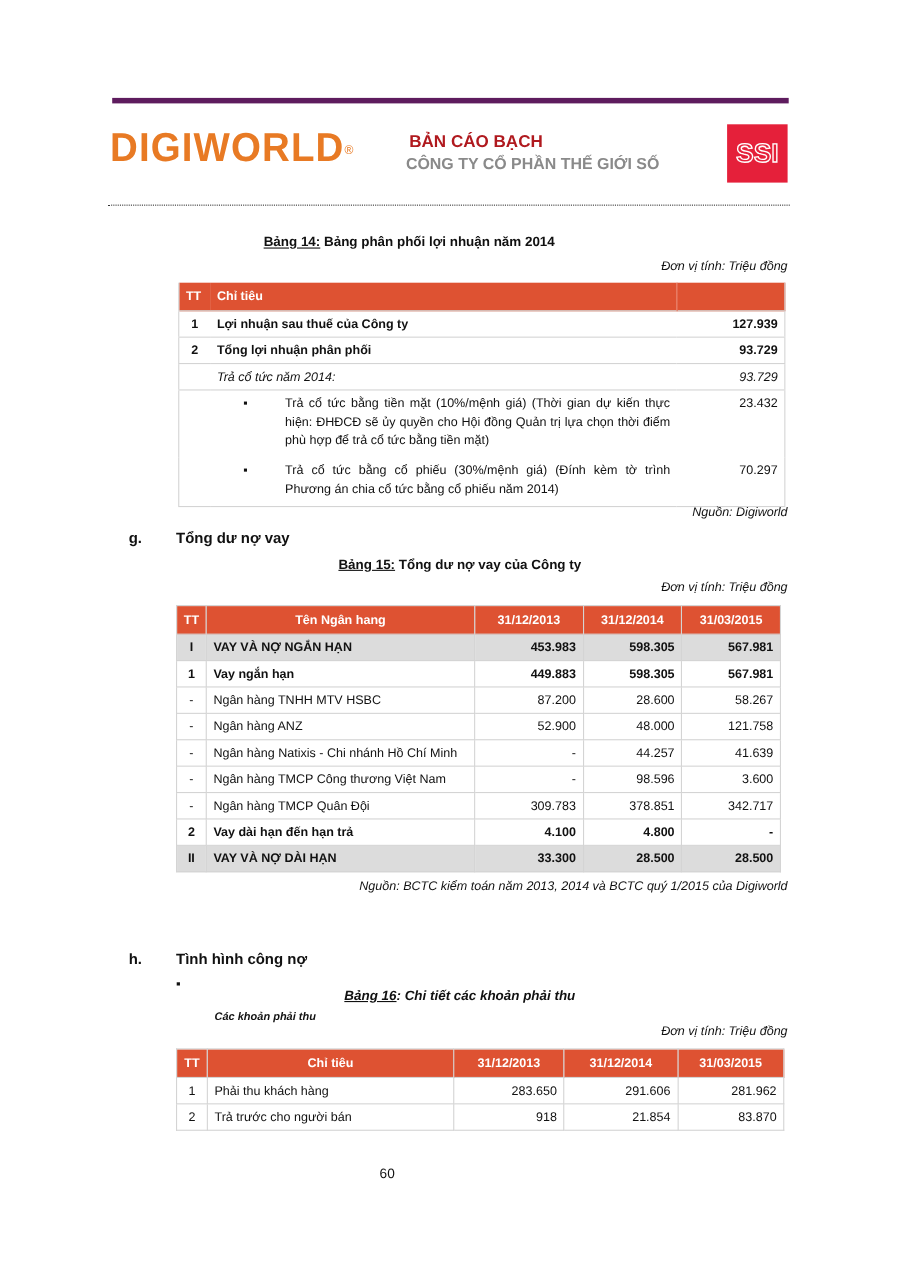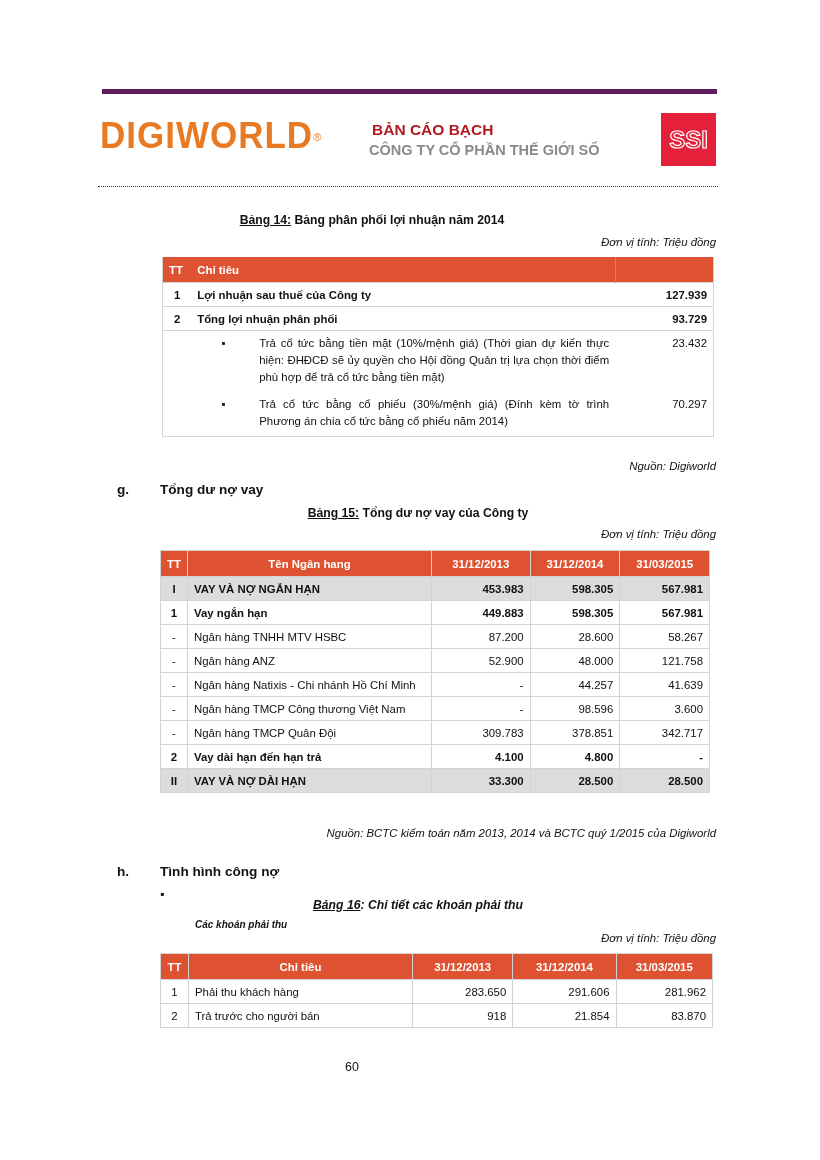--- a/index.html
+++ b/index.html
@@ -73,20 +73,25 @@
   <tr>
     <td class="c b">1</td>
     <td class="b">Lợi nhuận sau thuế của Công ty</td>
     <td class="r b">127.939</td>
   </tr>
   <tr>
     <td class="c b">2</td>
     <td class="b">Tổng lợi nhuận phân phối</td>
     <td class="r b">93.729</td>
   </tr>
+  <tr>
+    <td></td>
+    <td style="font-style:italic;">Trả cổ tức năm 2014:</td>
+    <td class="r" style="font-style:italic;">93.729</td>
+  </tr>
   <tr class="bul">
     <td style="border-bottom:none;"></td>
     <td style="border-bottom:none;">
       <div class="bulwrap">
             <span class="bulmark">▪</span>
             <span class="bultext">Trả cổ tức bằng tiền mặt (10%/mệnh giá) (Thời gian dự kiến thực hiện: ĐHĐCĐ sẽ ủy quyền cho Hội đồng Quản trị lựa chọn thời điểm phù hợp để trả cổ tức bằng tiền mặt)</span>
           </div>
     </td>
     <td class="r" style="border-bottom:none;">23.432</td>
   </tr>
@@ -177,21 +182,21 @@
   </tr>
   <tr class="grey b">
     <td class="c">II</td>
     <td>VAY VÀ NỢ DÀI HẠN</td>
     <td class="r">33.300</td>
     <td class="r">28.500</td>
     <td class="r">28.500</td>
   </tr>
 </tbody>
   </table>
-<div class="abs src" style="top:827px;margin-left:12px;">Nguồn: BCTC kiểm toán năm 2013, 2014 và BCTC quý 1/2015 của Digiworld</div>
+<div class="abs src" style="top:800px;margin-left:12px;">Nguồn: BCTC kiểm toán năm 2013, 2014 và BCTC quý 1/2015 của Digiworld</div>
 
 <div class="abs sec" style="left:117px; top:864px;">h.</div>
 <div class="abs sec" style="left:160px; top:864px;">Tình hình công nợ</div>
 <div class="abs" style="left:160px; top:887px; font-size:12px;">▪</div>
 <div class="abs" style="left:195px; top:919px; font-size:10px; font-weight:bold; font-style:italic;text-align:center;">Các khoản phải thu</div>
 
 <div class="abs cap" style="left:0;width:820px;text-align:center;top:898px;padding-left:16px;box-sizing:border-box;font-style:italic;"><u>Bảng 16</u><span>: Chi tiết các khoản phải thu</span></div>
 <div class="abs unit" style="top:932px;">Đơn vị tính: Triệu đồng</div>
 
 <table class="abs" id="t16">

